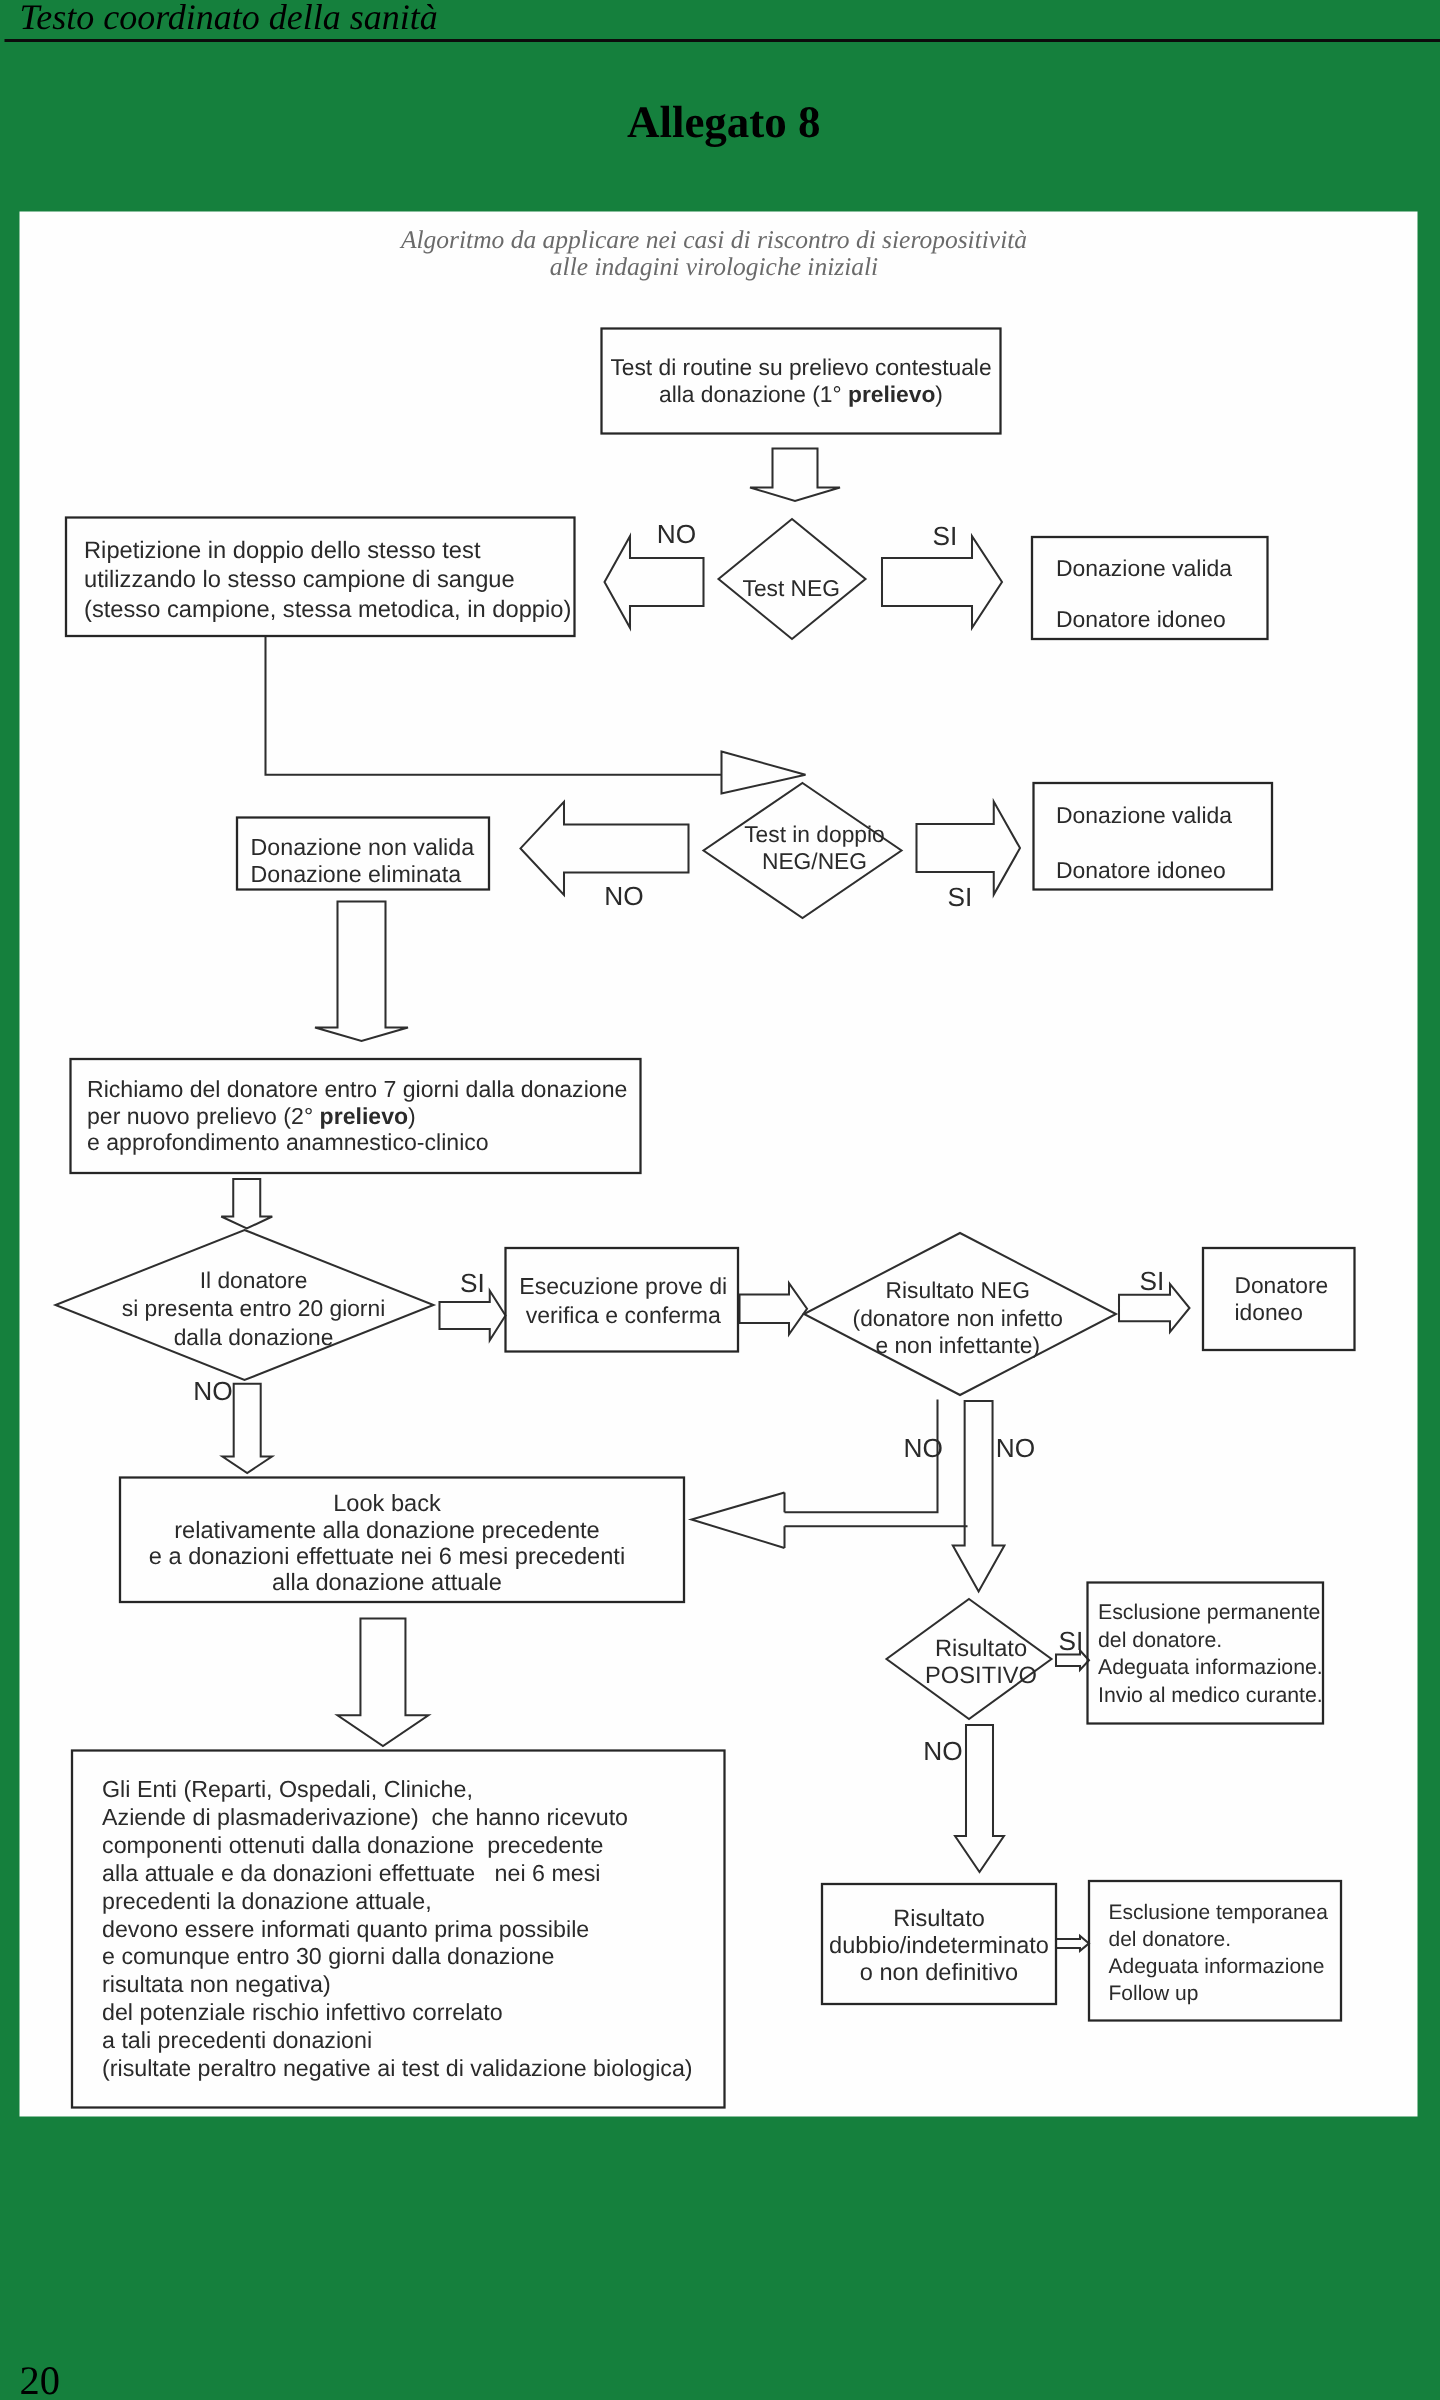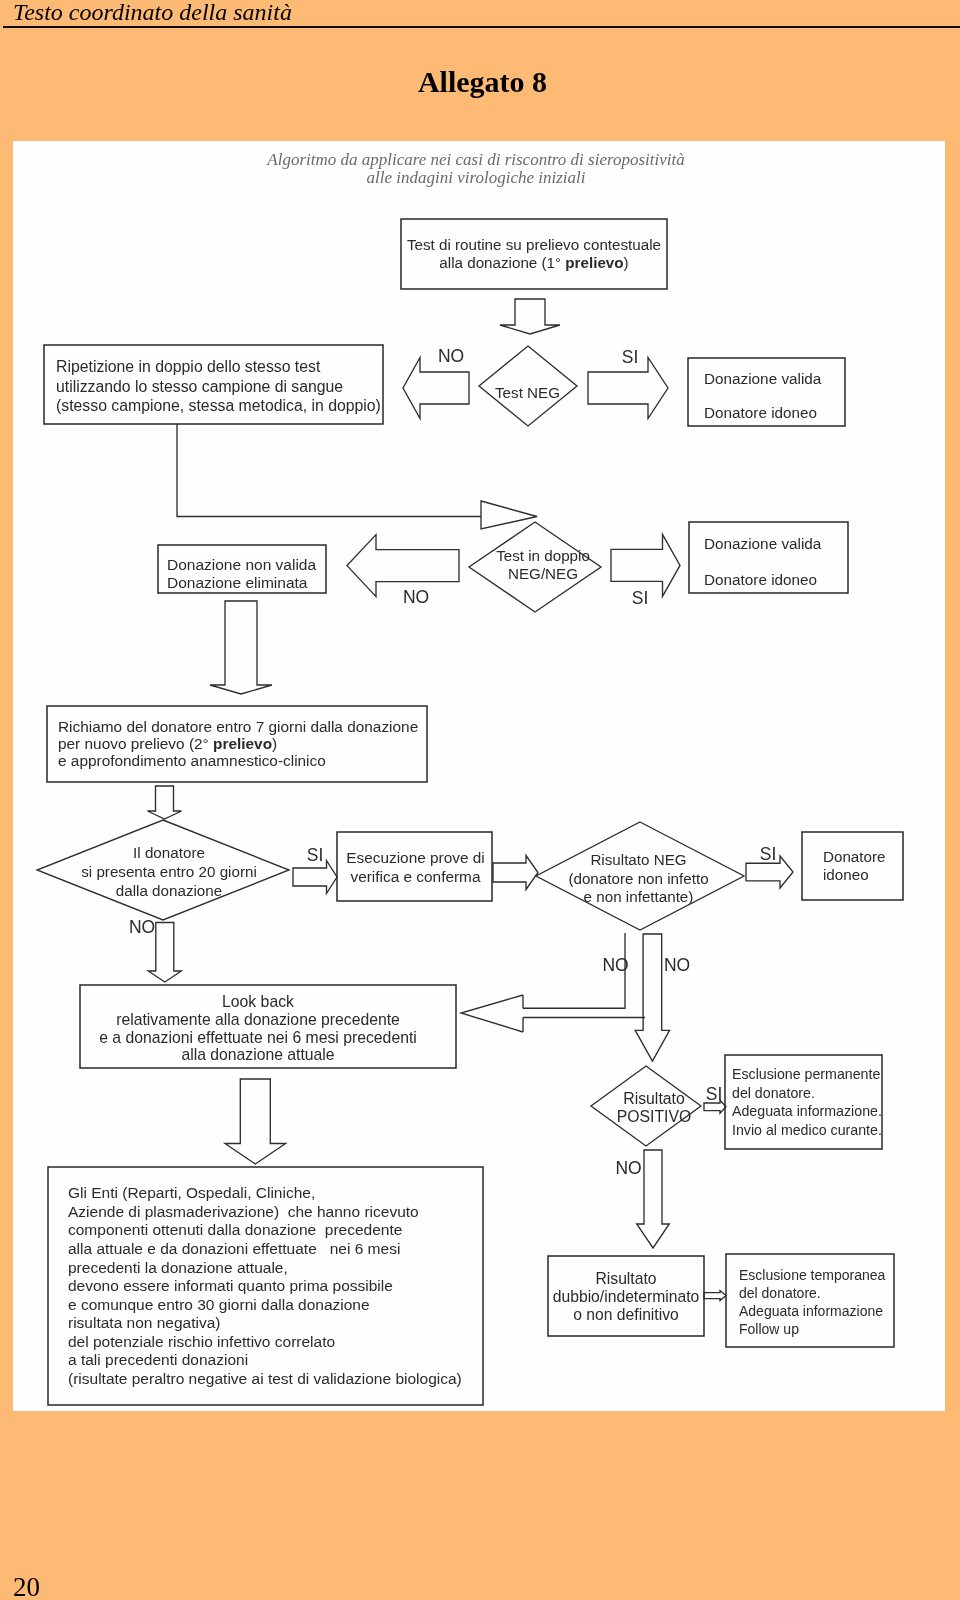--- a/index.html
+++ b/index.html
@@ -1,18 +1,18 @@
 <!DOCTYPE html>
 <html><head>
 <meta charset="utf-8">
 <style>
   html,body{margin:0;padding:0;background:#ffffff;}
   body{width:960px;height:1600px;position:relative;overflow:hidden;
        font-family:"Liberation Serif",serif;color:#000;}
-  .page{position:absolute;left:0;top:0;width:960px;height:1600px;background:#fdba74;}
+  .page{position:absolute;left:0;top:0;width:960px;height:1600px;background:#15803d;}
   #hdr{position:absolute;left:13px;top:-1px;font-style:italic;font-size:24px;
        font-family:"Liberation Serif",serif;}
   #hdrrule{position:absolute;left:3px;top:25.8px;width:957px;height:2.4px;background:#0c0c0c;}
   #alleg{position:absolute;left:0;top:65px;width:965px;text-align:center;
        font-weight:bold;font-size:30px;font-family:"Liberation Serif",serif;}
   #pnum{position:absolute;left:13px;top:1572px;font-size:27px;font-family:"Liberation Serif",serif;}
   svg#chart{position:absolute;left:0;top:0;width:960px;height:1600px;overflow:visible;}
   .nodebox{fill:none;stroke:#262626;stroke-width:1.5;}
   .dia{fill:none;stroke:#2e2e2e;stroke-width:1.35;}
   .arw{fill:none;stroke:#2e2e2e;stroke-width:1.35;stroke-linejoin:miter;}

